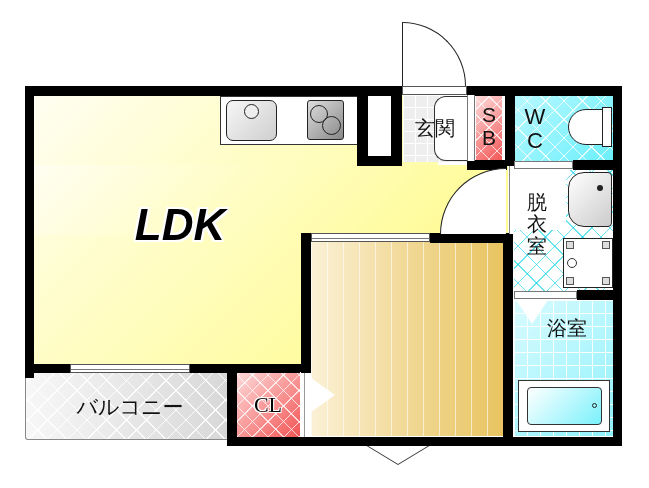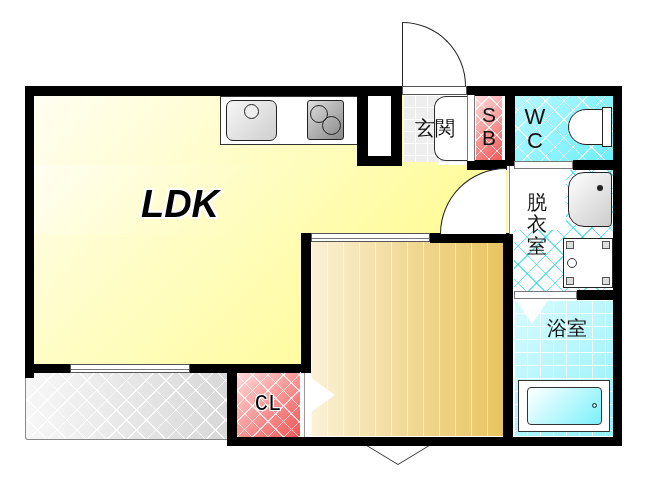--- a/index.html
+++ b/index.html
@@ -44,21 +44,21 @@
 
   <div class="abs" style="left:220px;top:96px;width:138px;height:49px;background:#fff;border:1px solid #333;"></div>
   <div class="abs" style="left:226px;top:100px;width:51px;height:41px;border:1.5px solid #222;border-radius:7px;background:linear-gradient(135deg,#f6f6f6,#cfcfcf);">
     <div class="abs" style="left:17px;top:3px;width:15px;height:15px;border:1px solid #222;border-radius:50%;background:#eee;"></div>
   </div>
   <div class="abs" style="left:307px;top:100px;width:37px;height:40px;border:1.5px solid #222;border-radius:3px;background:linear-gradient(135deg,#ddd,#888);">
     <div class="abs" style="left:2px;top:4px;width:18px;height:18px;border:1px solid #222;border-radius:50%;"></div>
     <div class="abs" style="left:14px;top:15px;width:19px;height:19px;border:1px solid #222;border-radius:50%;"></div>
   </div>
 
-  <div class="room-label" style="left:115px;top:185px;width:130px;font-size:38px;">LDK</div>
+  <div class="room-label" style="left:115px;top:203px;width:130px;font-size:44px;">LDK</div>
 
   <div class="abs tile-square-grey" style="left:403px;top:95px;width:65px;height:67px;"></div>
   <div class="abs" style="left:434px;top:96px;width:36px;height:65px;border-left:1px solid #333;border-radius:12px 0 0 12px;border-top:1px solid #333;border-bottom:1px solid #333;background:#fff;"></div>
   <div class="small-label" style="left:405px;top:118px;width:60px;font-size:20px;">玄関</div>
 
   <div class="abs" style="left:402px;top:22px;width:64px;height:64px;border-left:1px solid #222;border-top:1px solid #222;border-top-right-radius:64px;border-right:1px solid #222;background:#fff;"></div>
   <div class="abs" style="left:402px;top:86px;width:65px;height:9px;background:#fff;border:1px solid #555;"></div>
 
   <div class="abs tile-red" style="left:476px;top:95px;width:26px;height:67px;"></div>
   <div class="small-label" style="left:476px;top:104px;width:26px;font-size:21px;font-family:'Liberation Sans',sans-serif;">S</div>
@@ -95,23 +95,24 @@
     <div class="abs" style="left:8px;top:6px;width:75px;height:38px;border:1.5px solid #333;border-radius:4px;background:linear-gradient(135deg,#fff,#7af1fb);">
       <div class="abs" style="left:64px;top:15px;width:5px;height:5px;border:1px solid #222;border-radius:50%;"></div>
     </div>
   </div>
 
   <div class="abs western" style="left:311px;top:242px;width:193px;height:194px;"></div>
   <div class="abs" style="left:311px;top:378px;width:0;height:0;border-top:17px solid transparent;border-bottom:17px solid transparent;border-left:24px solid #fff;"></div>
   <div class="abs" style="left:365px;top:444px;width:0;height:0;border-left:33px solid transparent;border-right:33px solid transparent;border-top:20px solid #fff;filter:drop-shadow(0 1px 0 #333);"></div>
 
   <div class="abs tile-red" style="left:236px;top:372px;width:64px;height:65px;"></div>
-  <div class="small-label" style="left:236px;top:393px;width:64px;font-size:22px;font-family:Liberation Mono, monospace;color:#000;text-shadow:-1px -1px 0 #fff,1px -1px 0 #fff,-1px 1px 0 #fff,1px 1px 0 #fff;">CL</div>
+  <div class="small-label" style="left:236px;top:393px;width:64px;font-size:22px;font-family:Liberation Serif, serif;color:#000;text-shadow:-1px -1px 0 #fff,1px -1px 0 #fff,-1px 1px 0 #fff,1px 1px 0 #fff;">CL</div>
 
   <div class="abs tile-grey" style="left:25px;top:372px;width:203px;height:68px;border:1px solid #888;border-top:none;border-radius:0 0 0 3px;"></div>
+  <div class="small-label" style="left:40px;top:396px;width:180px;font-size:21px;">バルコニー</div>
 
   <div class="wall" style="left:25px;top:86px;width:377px;height:10px;"></div>
   <div class="wall" style="left:467px;top:86px;width:155px;height:10px;"></div>
 
   <div class="wall" style="left:25px;top:86px;width:9px;height:292px;"></div>
 
   <div class="wall" style="left:613px;top:86px;width:9px;height:360px;"></div>
 
   <div class="wall" style="left:25px;top:364px;width:45px;height:9px;"></div>
   <div class="wall" style="left:190px;top:364px;width:120px;height:9px;"></div>

